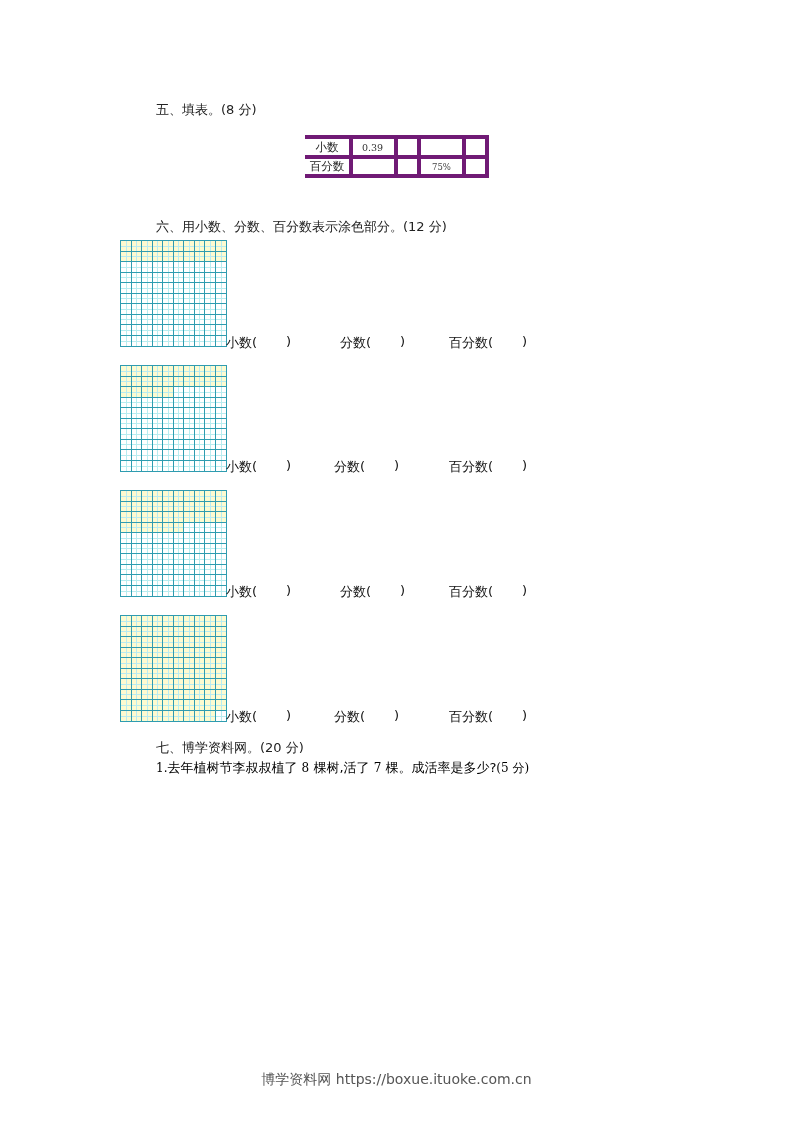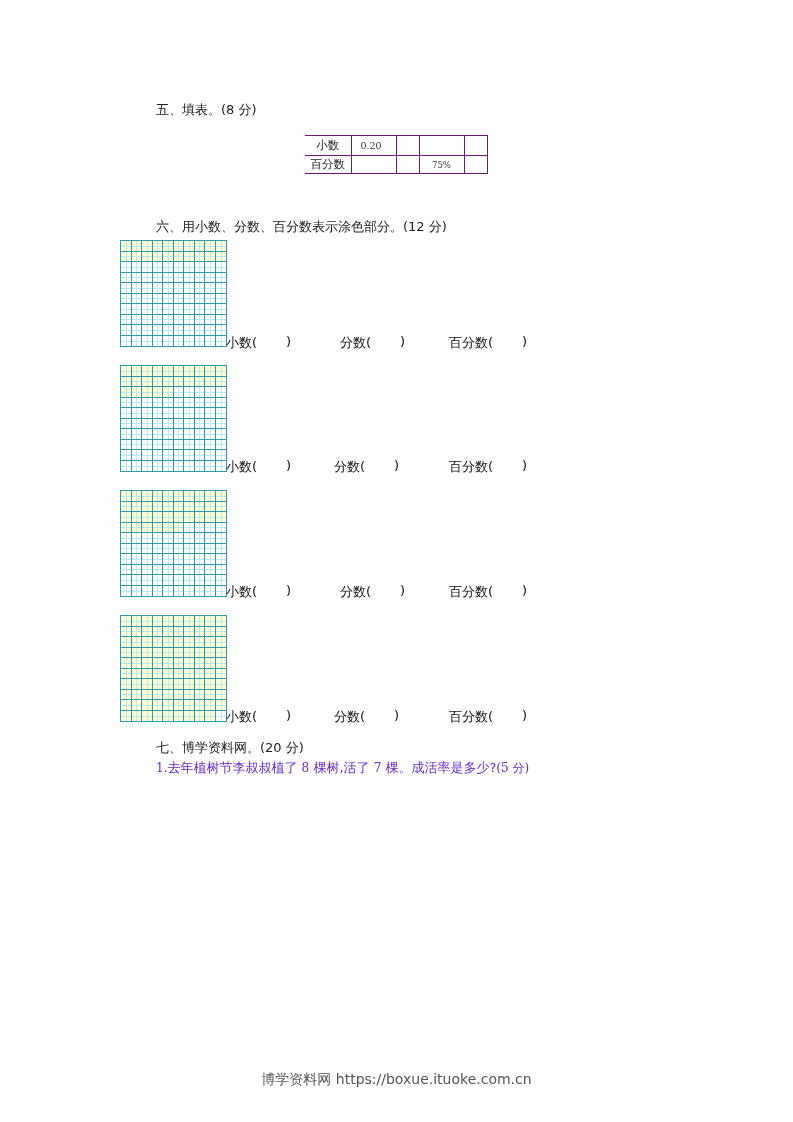--- a/index.html
+++ b/index.html
@@ -4,56 +4,56 @@
   <style>
     * { box-sizing: border-box; margin: 0; padding: 0; }
     html, body { width: 793px; height: 1122px; background: #ffffff; }
     body { position: relative; font-family: "DejaVu Sans", "Liberation Sans", sans-serif; color: #1a1a1a; overflow: hidden; }
     .abs { position: absolute; margin-left: 36px; }
     .heading { font-family: "DejaVu Serif", "Liberation Serif", serif; font-size: 13px; color: #222; white-space: nowrap; }
     .heading .score { font-family: "DejaVu Sans", sans-serif; }
 
     
     .fill-table { position: absolute; left: 305px; top: 135px; border-collapse: collapse; }
-    .fill-table td { border: 1px solid #701a75; font-size: 11px; text-align: center; vertical-align: middle; padding: 0; }
+    .fill-table td { border: 4px solid #701a75; font-size: 11px; text-align: center; vertical-align: middle; padding: 0; }
     .fill-table td.label { border-left: none; text-align: center; font-size: 11.5px; }
     .fill-table td.mono { font-family: "DejaVu Serif", serif; font-size: 9.5px; text-align: left; padding-left: 9px; color: #333; }
     .fill-table td.pct { font-family: "DejaVu Serif", serif; font-size: 8.5px; color: #444; }
     .frac { display: inline-flex; flex-direction: column; align-items: center; font-family: "DejaVu Serif", serif; font-size: 14px; line-height: 15px; }
     .frac .bar { width: 11px; border-top: 1px solid #222; margin: 1px 0; }
 
     
     .grid { position: absolute; left: 120px; width: 107px; height: 107px; display: grid; grid-template-columns: repeat(10, 1fr); grid-template-rows: repeat(10, 1fr); border: 1.5px solid #2f9cb0; }
     .cell { border-right: 1px solid #2f9cb0; border-bottom: 1px solid #2f9cb0; background: #ffffff; position: relative; }
     .cell::after { content: ""; position: absolute; left: 50%; top: 0; bottom: 0; border-left: 1px solid #b8ecf0; }
     .cell::before { content: ""; position: absolute; top: 50%; left: 0; right: 0; border-top: 1px solid #b8ecf0; }
     .cell.shaded { background: #fdfbd0; }
     .cell:nth-child(10n) { border-right: none; }
     .cell:nth-child(n+91) { border-bottom: none; }
 
     .answer-row { position: absolute; left: 226px; font-size: 13px; white-space: nowrap; color: #111; }
     .answer-row span { position: absolute; top: 0; text-align: center; }
 
-    .problem { font-size: 13px; color: #6d28d9; white-space: nowrap; }
+    .problem { font-size: 13px; color: #000000; white-space: nowrap; }
     .problem .num { font-family: "DejaVu Serif", serif; font-size: 12px; }
 
     .footer { position: absolute; top: 1071px; left: 0; width: 793px; text-align: center; font-size: 14px; color: #555; }
   </style>
 </head>
 <body>
 
 <div class="abs heading" style="left:120px; top:101px;">
   <span>五、填表。</span><span class="score">(8 分)</span>
 </div>
 
 <table class="fill-table">
   <tbody>
       <tr style="height:20px;">
     <td class="label" style="width:46px;">小数</td>
-    <td class="mono" style="width:45px;">0.20</td>
+    <td class="mono" style="width:45px;">0.39</td>
     <td style="width:23px;"></td>
     <td style="width:45px;"></td>
     <td style="width:23px;"></td>
   </tr>
   <tr style="height:18px;">
     <td class="label">百分数</td>
     <td></td>
     <td></td>
     <td class="pct">75%</td>
     <td></td>

